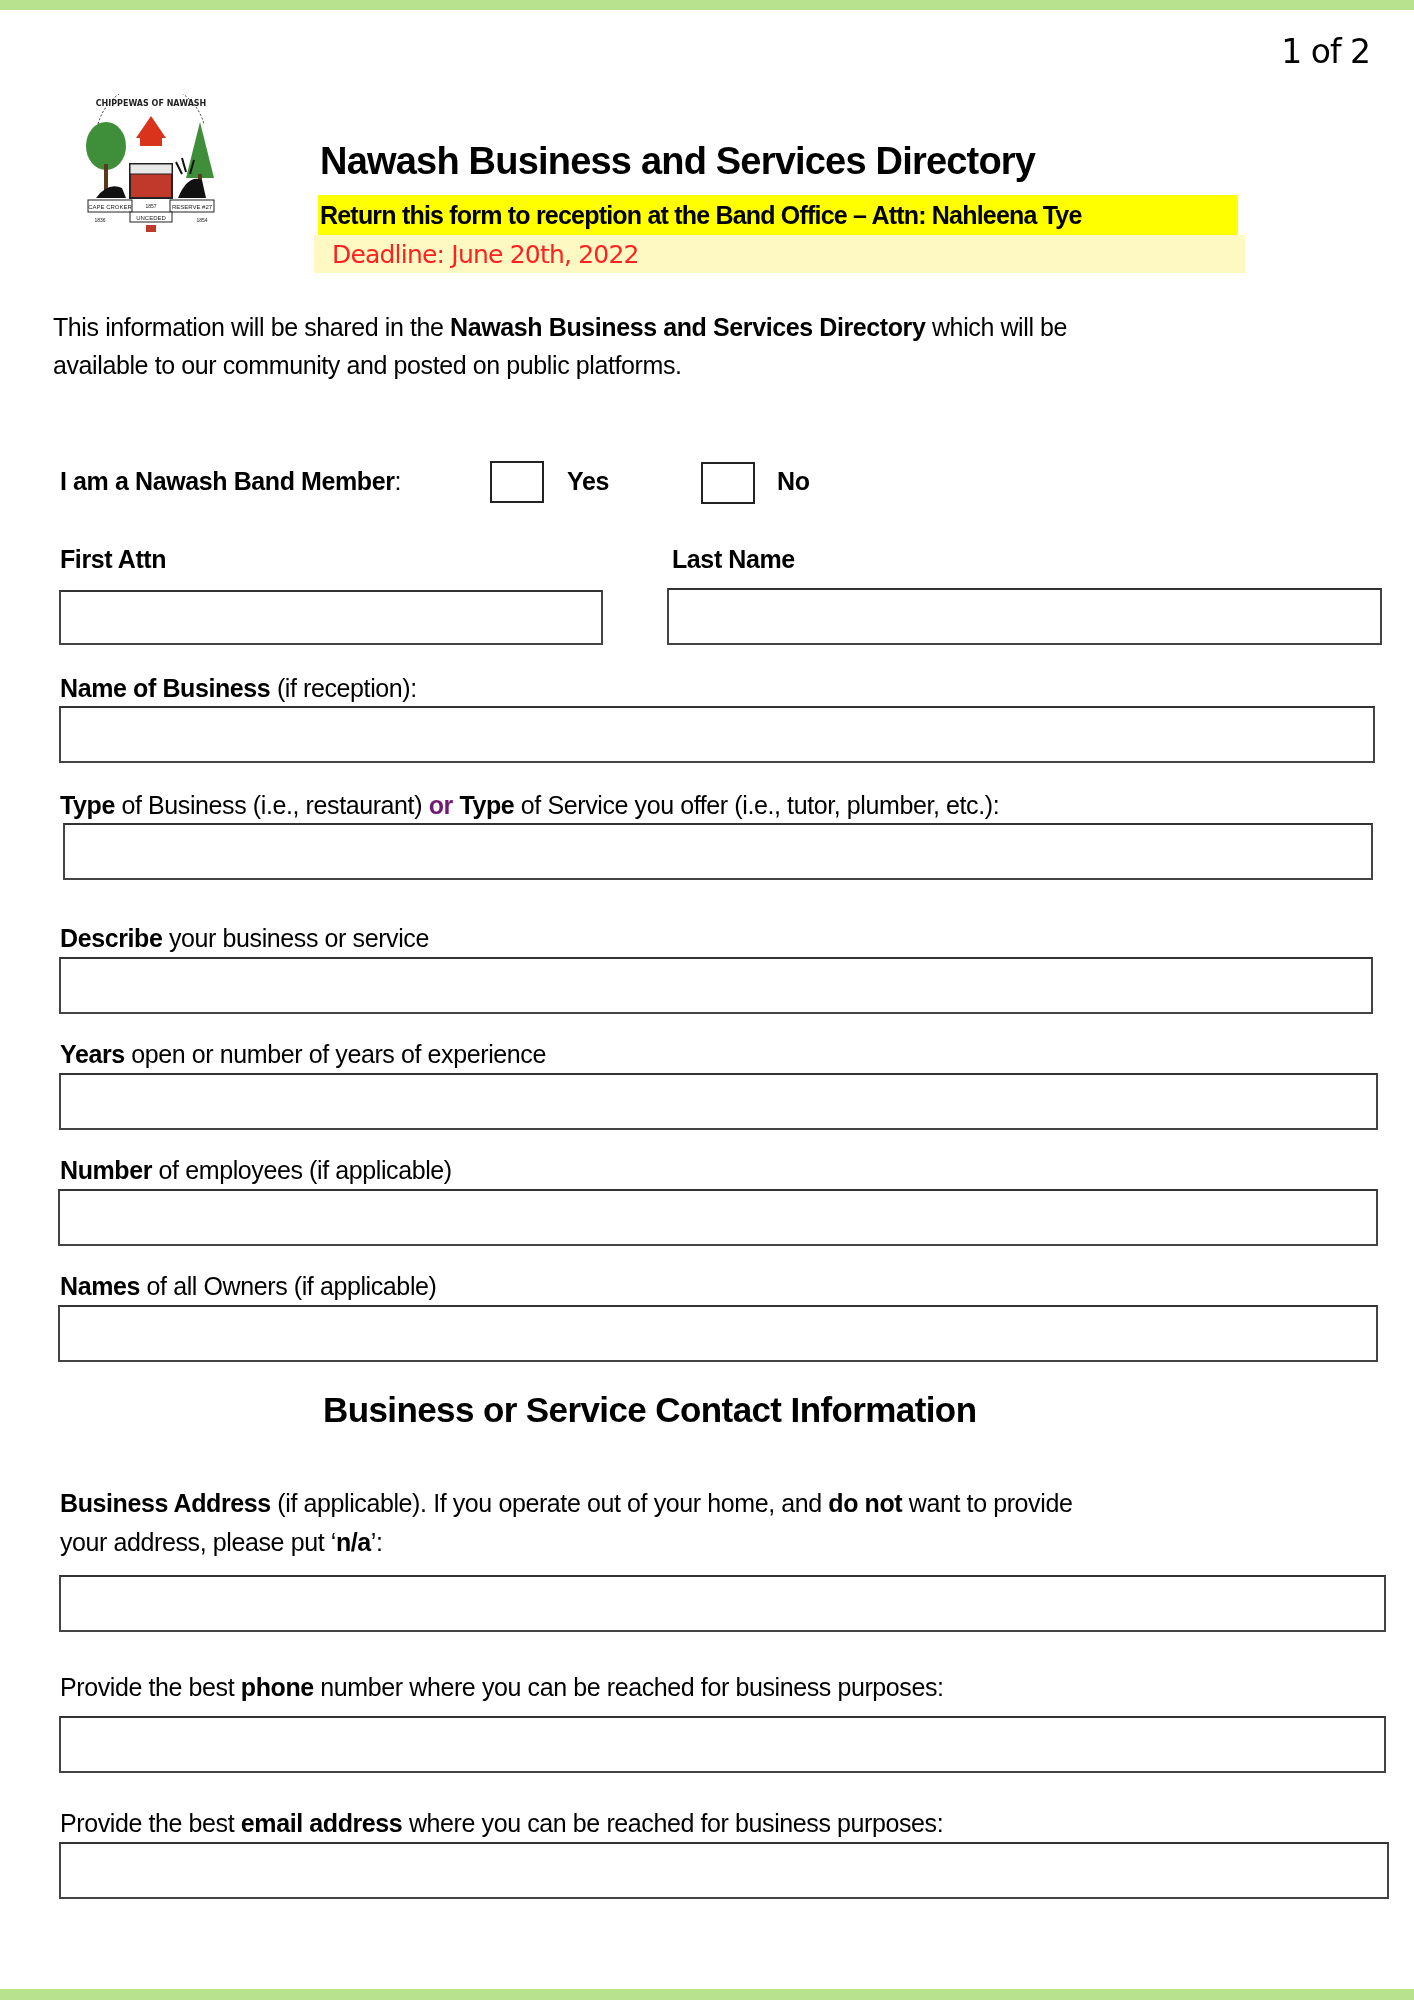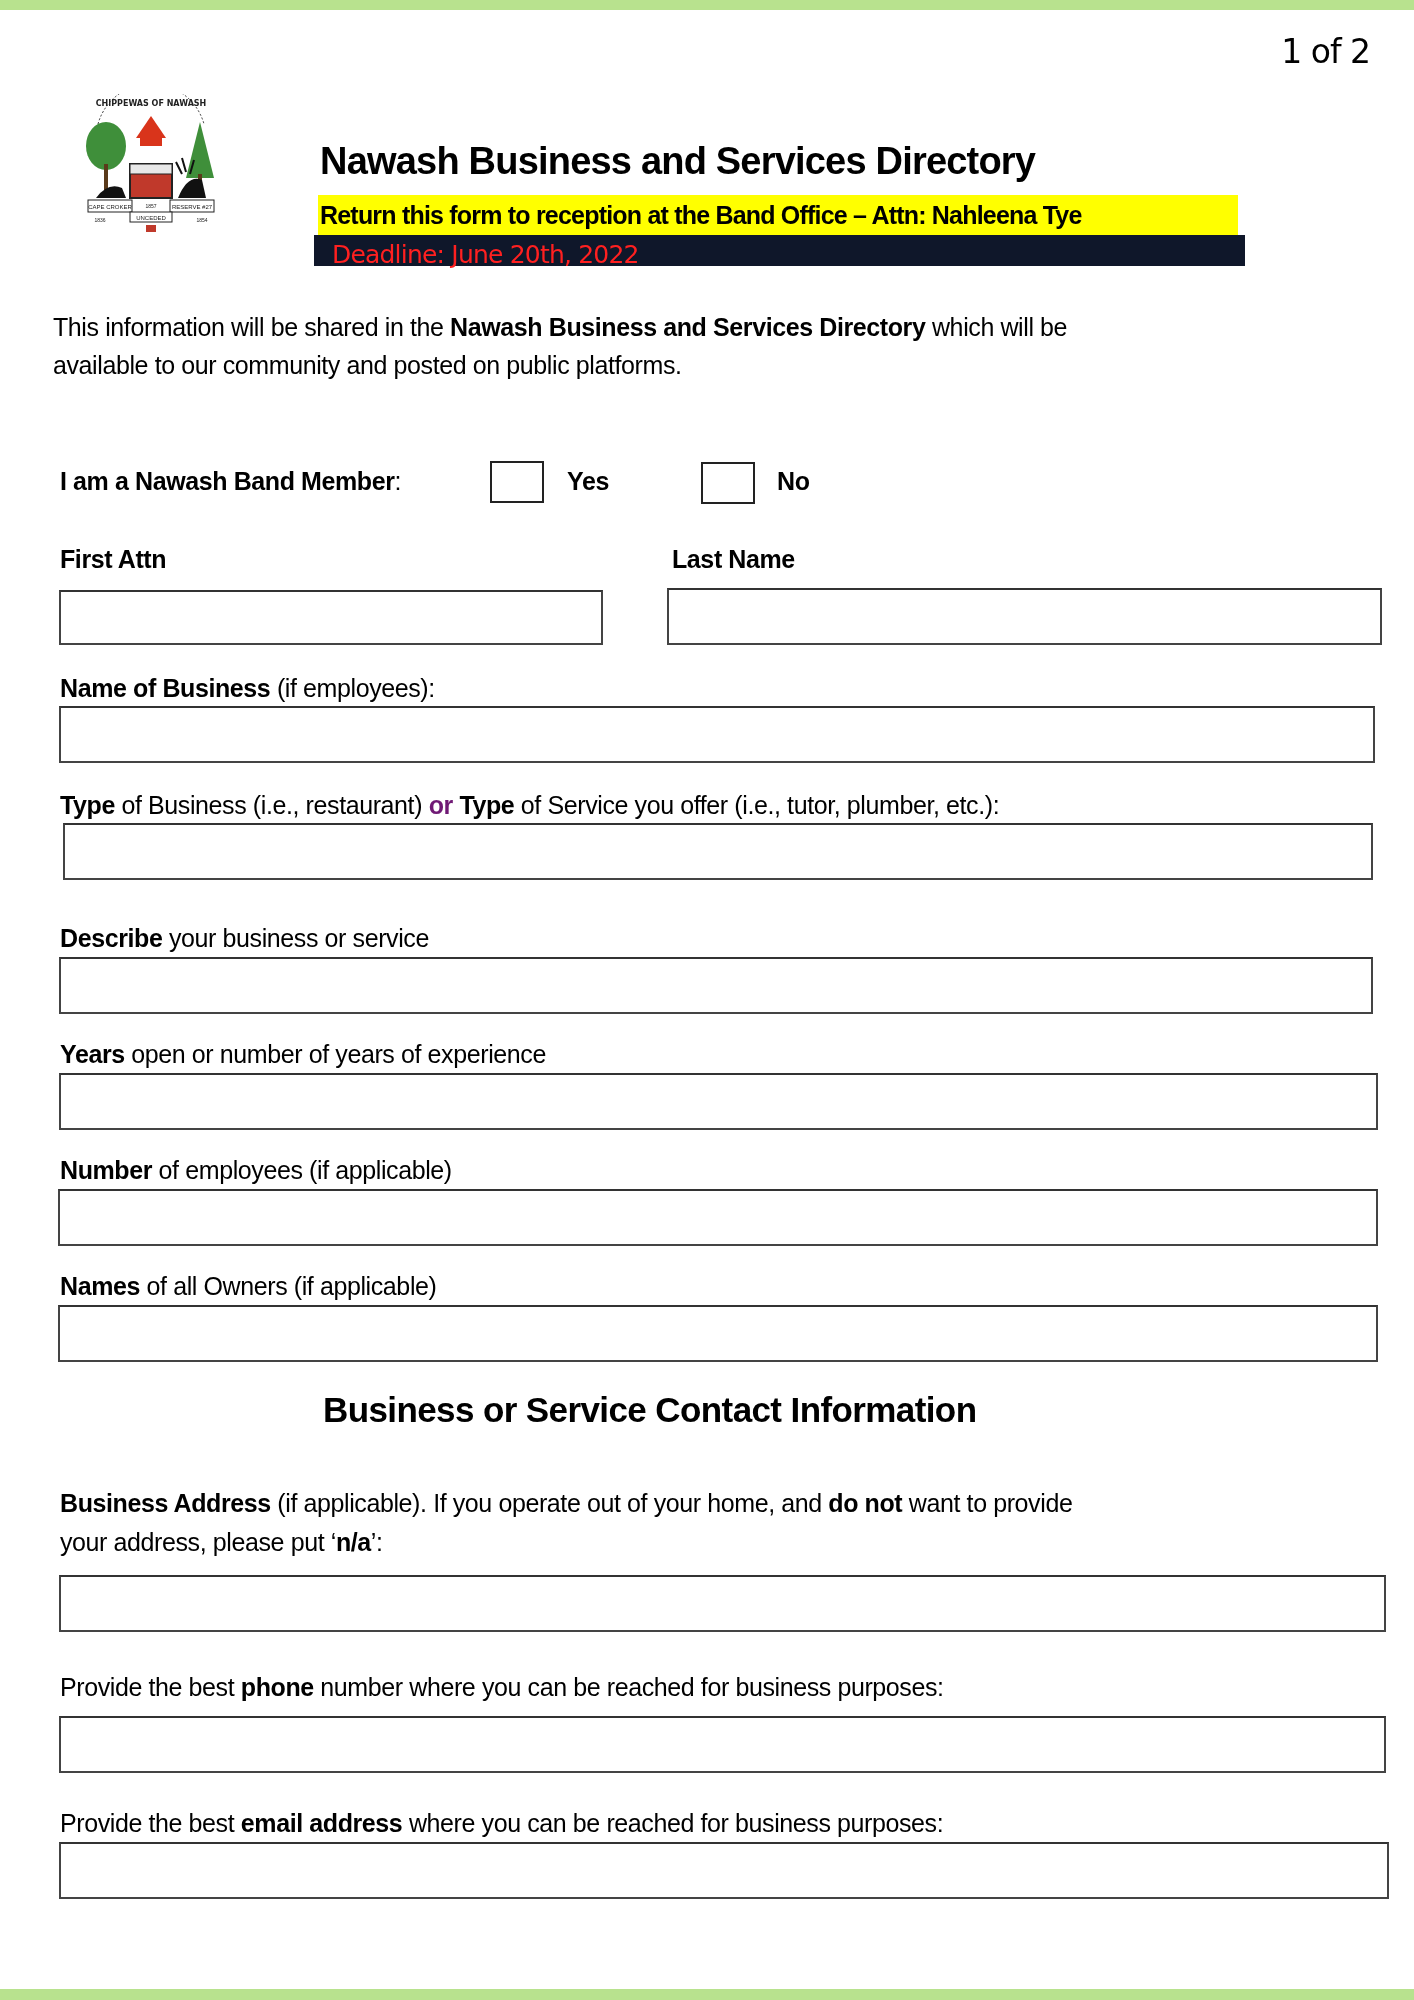--- a/index.html
+++ b/index.html
@@ -6,21 +6,21 @@
   body { width:1414px; height:2000px; position:relative; background:#ffffff; overflow:hidden;
          font-family:"Liberation Sans", sans-serif; color:#000; }
   .band { position:absolute; left:0; width:1414px; background:#b8e28e; }
   .band.top { top:0; height:10px; }
   .band.bottom { top:1989px; height:11px; }
   .page-num { position:absolute; top:32px; right:44px; font-size:33px; font-family:"DejaVu Sans", sans-serif; letter-spacing:-1px; }
   .logo { position:absolute; left:78px; top:94px; width:146px; height:140px; }
   .title { position:absolute; left:320px; top:140px; font-size:38px; font-weight:bold; letter-spacing:-0.8px; }
   .hl1 { position:absolute; left:318px; top:195px; width:920px; height:51px; background:#ffff00; }
   .hl1 span { position:absolute; left:2px; top:6px; font-size:25px; font-weight:bold; letter-spacing:-0.8px; white-space:nowrap; }
-  .hl2 { position:absolute; left:314px; top:235px; width:931px; height:31px; background:#0f172a; }
+  .hl2 { position:absolute; left:314px; top:235px; width:931px; height:38px; background:#fef9c3; }
   .hl2 span { position:absolute; left:18px; top:5px; font-size:25px; color:#ff2020; font-family:"DejaVu Sans", sans-serif; letter-spacing:-0.8px; }
   .intro { position:absolute; left:53px; top:308px; font-size:25px; line-height:38px; letter-spacing:-0.4px; }
   .label { position:absolute; font-size:25px; letter-spacing:-0.4px; white-space:nowrap; }
   .label b { font-weight:bold; }
   .red { color:#701a75; font-weight:bold; }
   .field { position:absolute; border:2px solid #444; border-top-color:#333; box-sizing:border-box; background:#fff; }
   .cb { position:absolute; width:54px; height:42px; border:2px solid #222; box-sizing:border-box; background:#fff; }
   .section-h { position:absolute; left:323px; top:1390px; font-size:35px; font-weight:bold; letter-spacing:-0.6px; }
 </style>
 </head>
@@ -73,21 +73,21 @@
 <div class="cb" style="left:490px; top:461px;"></div>
 <div class="label" style="left:567px; top:467px;"><b>Yes</b></div>
 <div class="cb" style="left:701px; top:462px;"></div>
 <div class="label" style="left:777px; top:467px;"><b>No</b></div>
 
 <div class="label" style="left:60px; top:545px;"><b>First Attn</b></div>
 <div class="label" style="left:672px; top:545px;"><b>Last Name</b></div>
 <div class="field" style="left:59px; top:590px; width:544px; height:55px;"></div>
 <div class="field" style="left:667px; top:588px; width:715px; height:57px;"></div>
 
-<div class="label" style="left:60px; top:674px;"><b>Name of Business</b><span> (if employees):</span></div>
+<div class="label" style="left:60px; top:674px;"><b>Name of Business</b><span> (if reception):</span></div>
 <div class="field" style="left:59px; top:706px; width:1316px; height:57px;"></div>
 
 <div class="label" style="left:60px; top:791px;"><b>Type</b><span> of Business (i.e., restaurant) </span><span class="red">or</span><b> Type</b><span> of Service you offer (i.e., tutor, plumber, etc.):</span></div>
 <div class="field" style="left:63px; top:823px; width:1310px; height:57px;"></div>
 
 <div class="label" style="left:60px; top:924px;"><b>Describe</b><span> your business or service</span></div>
 <div class="field" style="left:59px; top:957px; width:1314px; height:57px;"></div>
 
 <div class="label" style="left:60px; top:1040px;"><b>Years</b><span> open or number of years of experience</span></div>
 <div class="field" style="left:59px; top:1073px; width:1319px; height:57px;"></div>

